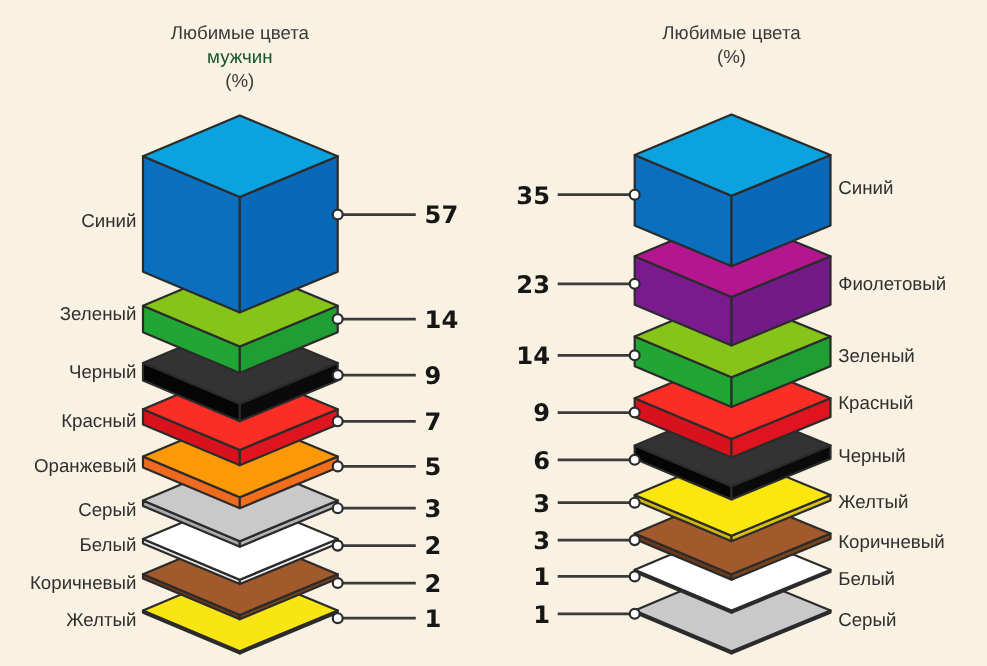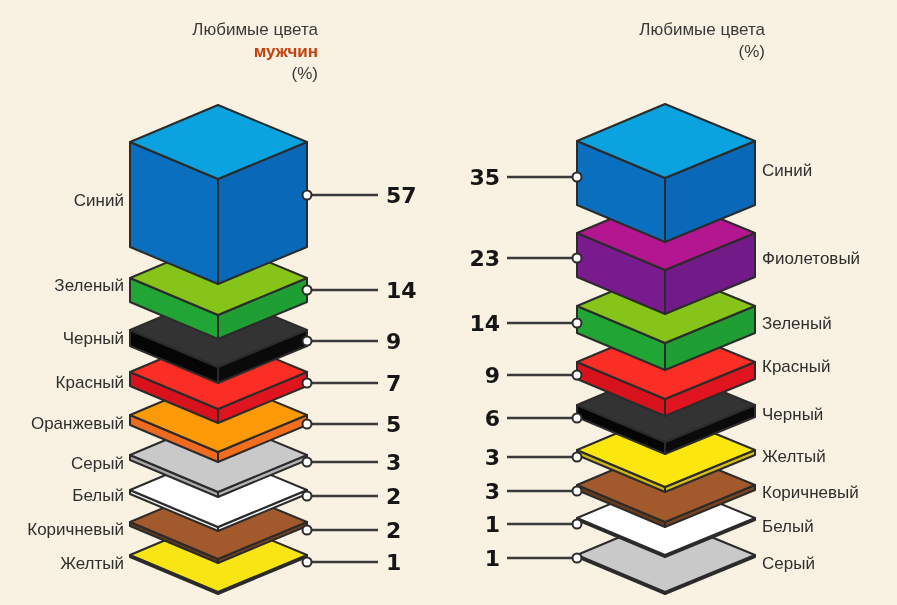--- a/index.html
+++ b/index.html
@@ -3,24 +3,24 @@
 <meta charset="utf-8">
 <style>
   html, body { margin: 0; padding: 0; }
   body {
     width: 897px; height: 605px; overflow: hidden;
     background: #f9f2e3;
     font-family: "Liberation Sans", "DejaVu Sans", sans-serif;
     position: relative;
   }
   .title {
-    position: absolute; text-align: right; color: #3a3a3a;
+    position: absolute; text-align: center; color: #3a3a3a;
     font-size: 17px; line-height: 22px;
   }
-  .title .bold { font-weight: bold; color: #c2410c; }
+  .title .bold { font-weight: normal; color: #14532d; }
   #left-title { left: 118px; width: 200px; top: 19px; }
   #right-title { left: 565px; width: 200px; top: 19px; }
   svg#chart { position: absolute; left: 0; top: 0; }
   .cat-label { font-size: 17px; fill: #2f2f2f; font-family: "Liberation Sans", "DejaVu Sans", sans-serif; }
   .val-label { font-size: 22px; font-weight: bold; fill: #161616; font-family: "DejaVu Sans", "Liberation Sans", sans-serif; }
 </style>
 </head>
 <body>
 
 <div id="left-title" class="title">

